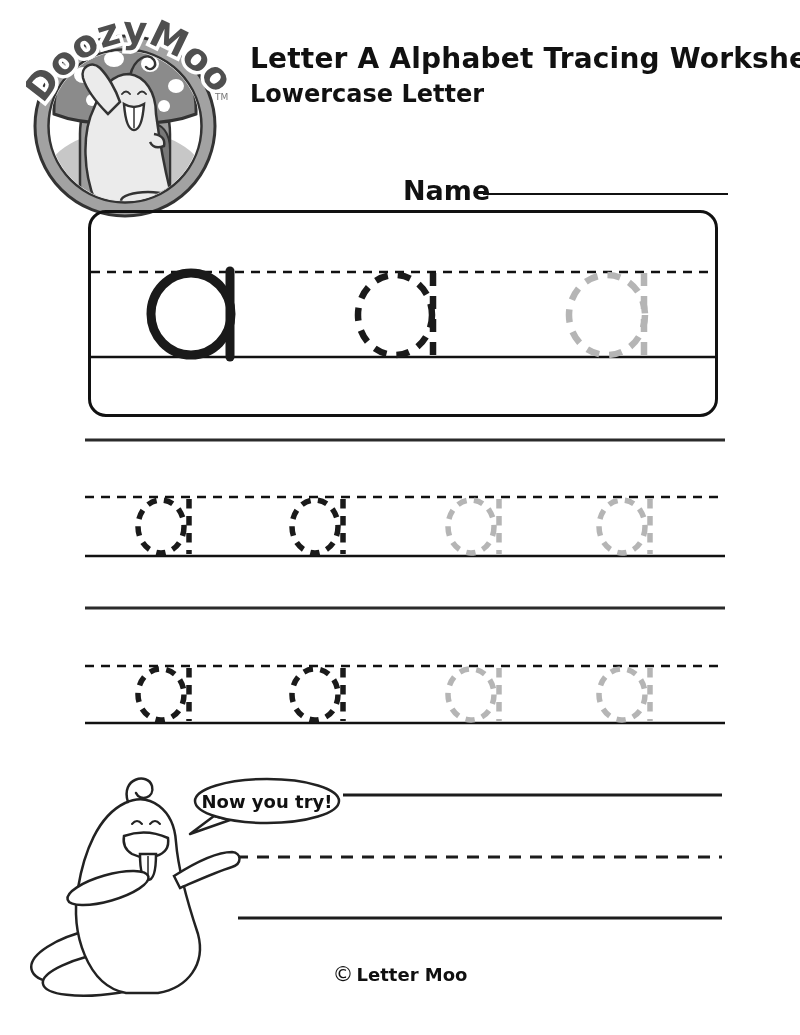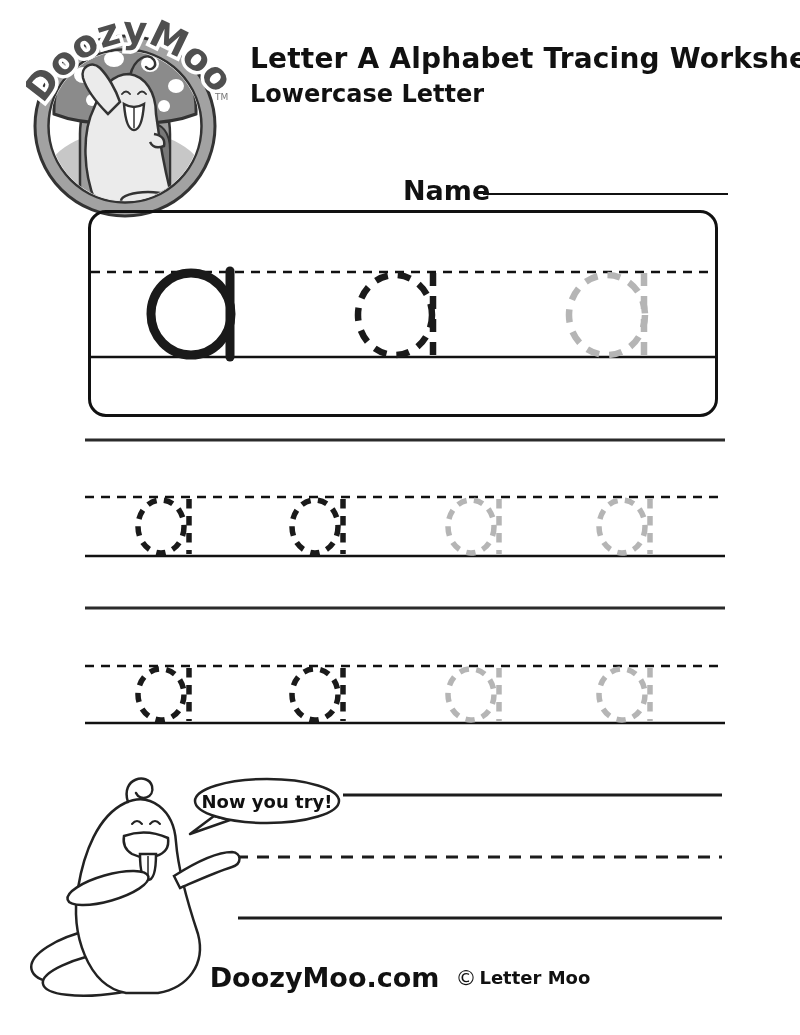--- a/index.html
+++ b/index.html
@@ -184,20 +184,19 @@
     </g>
 
     <g>
       <path d="M 186,44 L 162,62 L 202,48 Z" fill="#fff" stroke="#222" stroke-width="2.5" stroke-linejoin="round"></path>
       <ellipse cx="239" cy="29" rx="72" ry="22" fill="#ffffff" stroke="#222" stroke-width="2.5"></ellipse>
       <text x="239" y="36" text-anchor="middle" font-size="18" font-weight="bold" fill="#111" font-family="DejaVu Sans, sans-serif">Now you try!</text>
     </g>
   </svg>
 
   <div class="abs footer">
-    <span class="site">DoozyMoo.com</span>
     <span class="copyright">
       <span class="sym">©</span>
       <span>Letter Moo</span>
     </span>
   </div>
 
 </div>
 
 </body></html>

